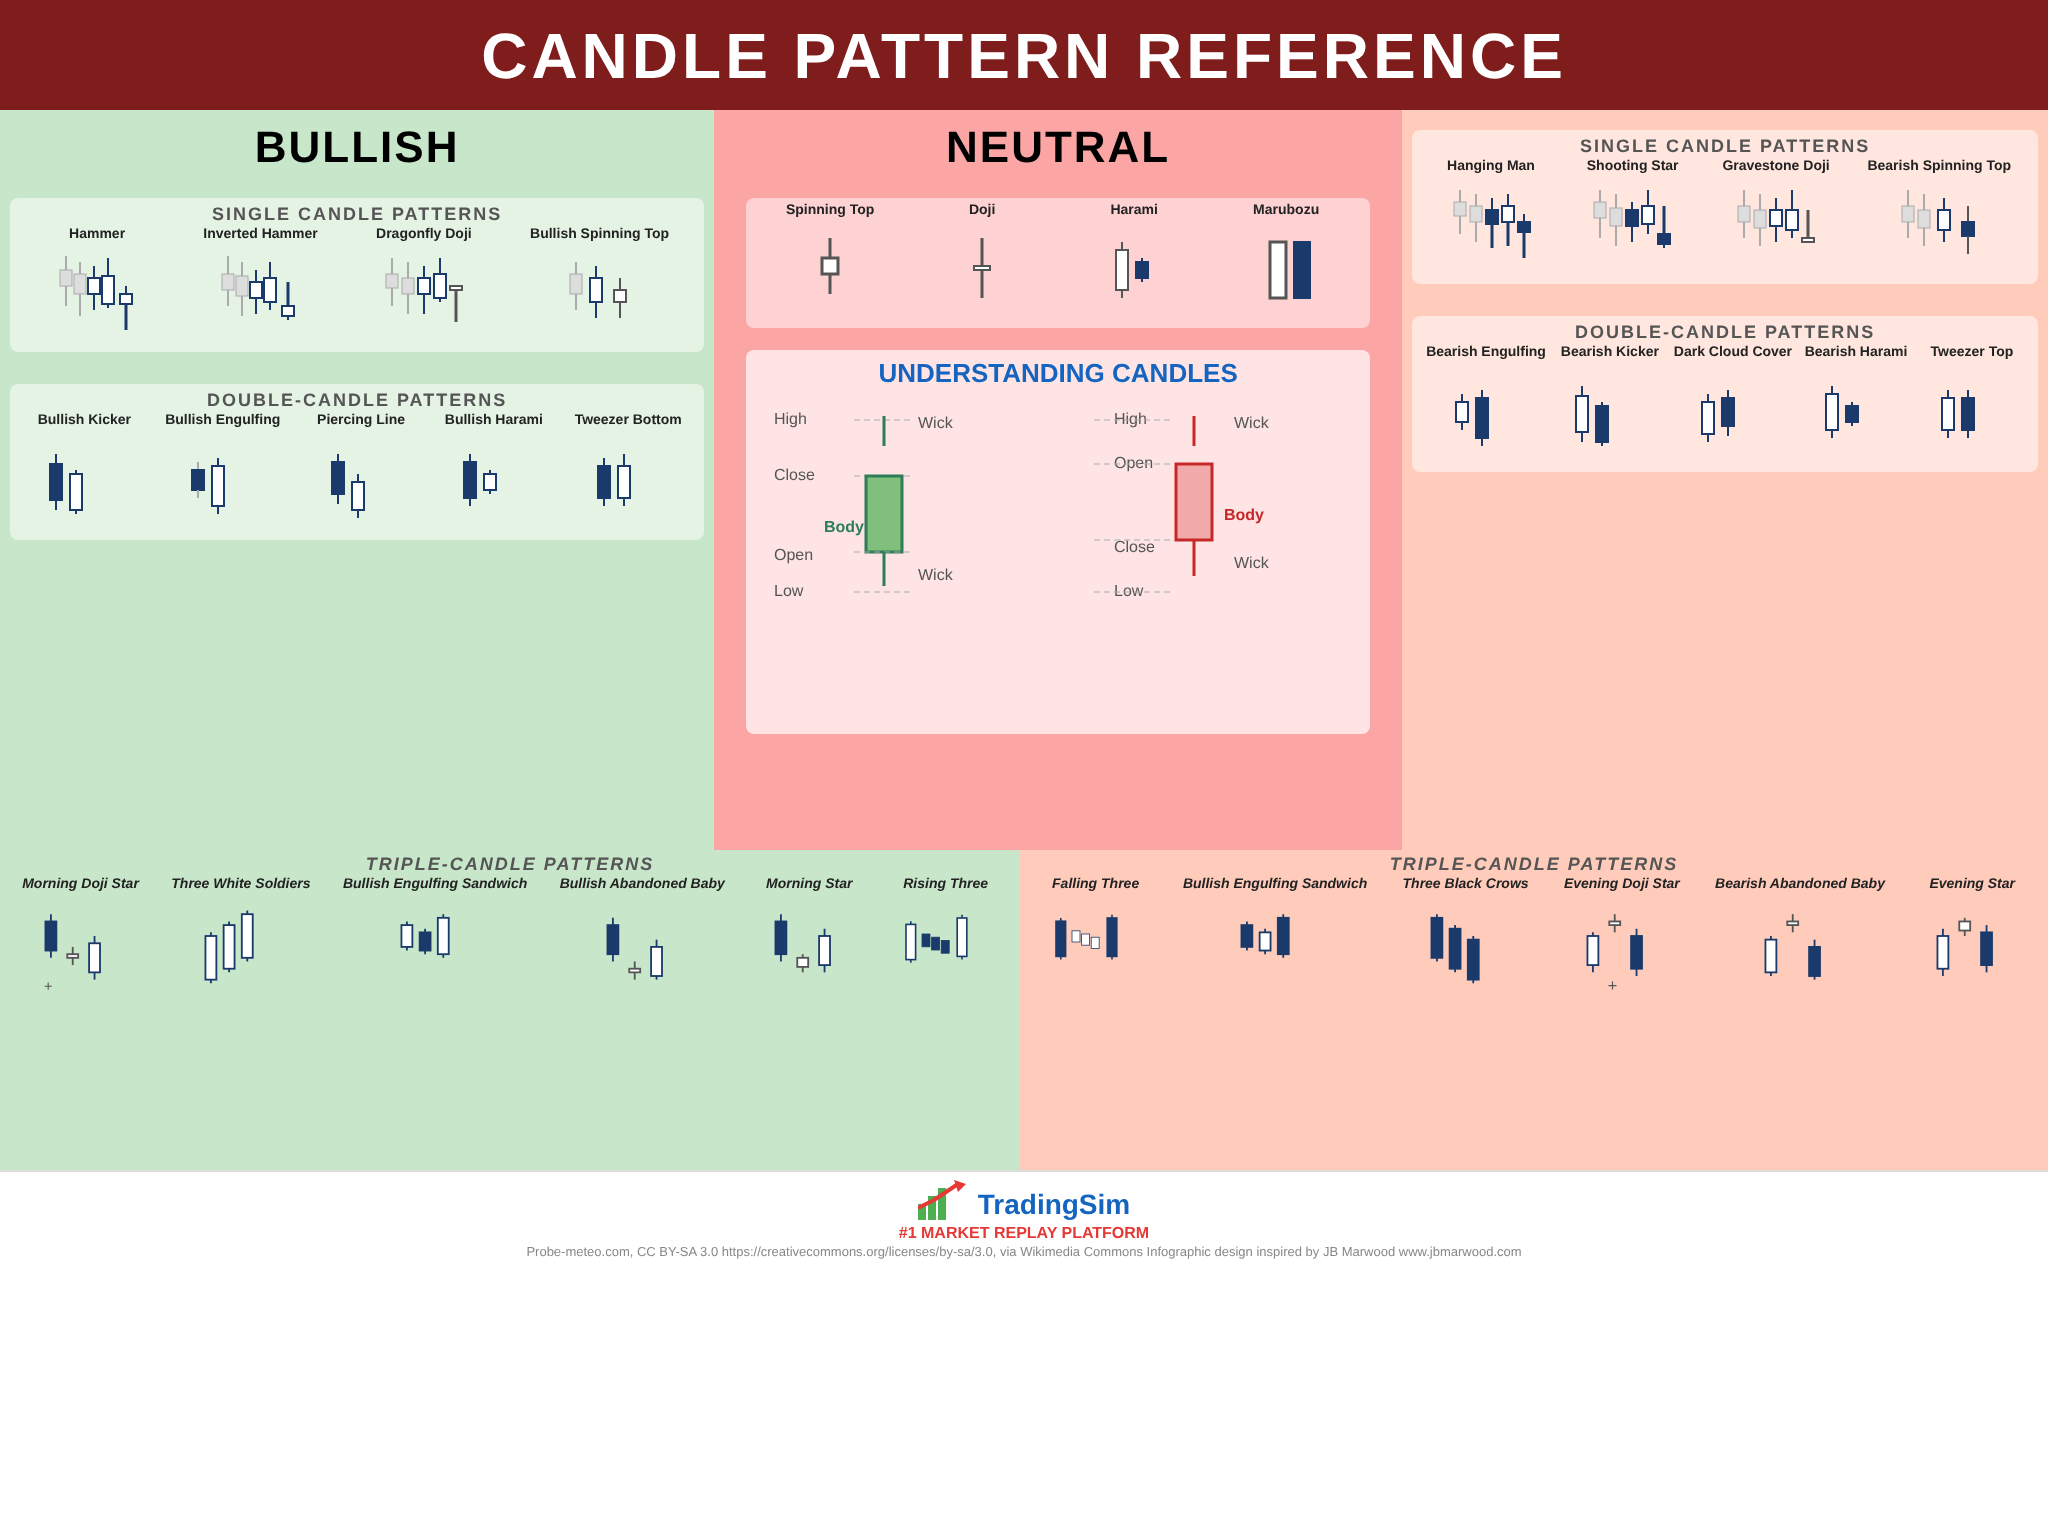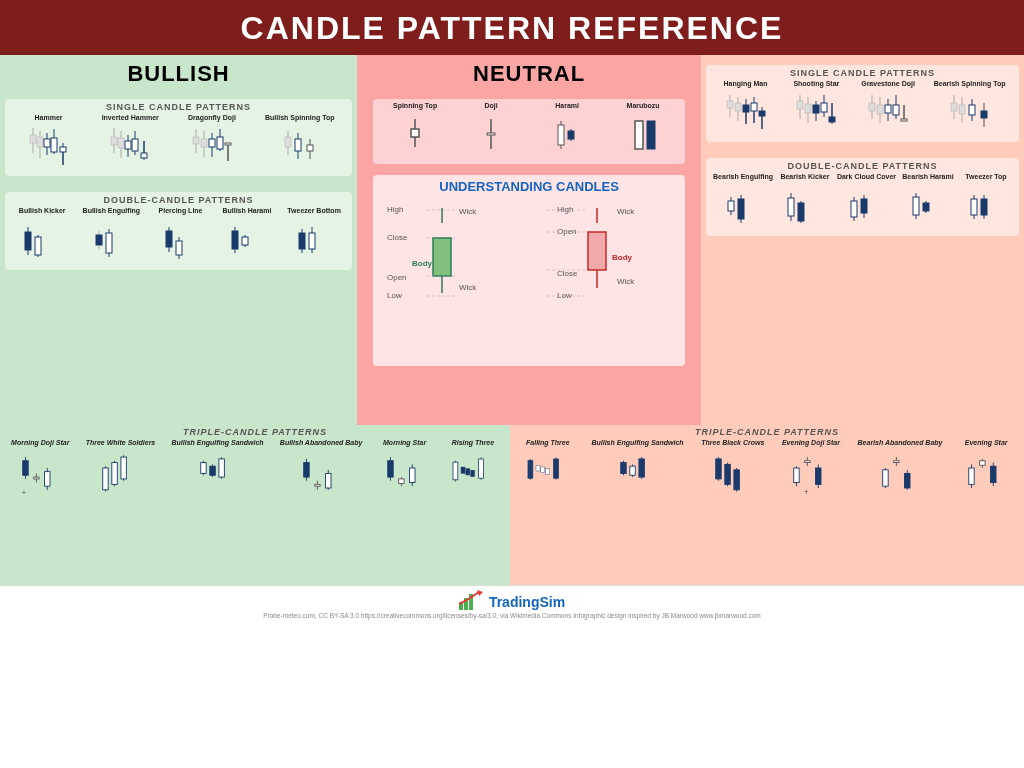--- a/index.html
+++ b/index.html
@@ -781,16 +781,17 @@
     <div style="display:flex; align-items:flex-end; justify-content:center; gap:6px; margin-bottom:2px;">
       <svg width="24" height="20" viewBox="0 0 24 20">
         <rect x="0" y="12" width="4" height="8" fill="#4caf50"></rect>
         <rect x="5" y="8" width="4" height="12" fill="#4caf50"></rect>
         <rect x="10" y="4" width="4" height="16" fill="#4caf50"></rect>
         <polyline points="0,14 8,10 14,6 20,2" stroke="#e53935" stroke-width="2" fill="none"></polyline>
         <polygon points="18,0 24,2 20,6" fill="#e53935"></polygon>
       </svg>
       <span class="footer-logo">TradingSim</span>
     </div>
+    <div class="footer-sub">#1 MARKET REPLAY PLATFORM</div>
     <div style="margin-top:2px; font-size:6.5px; color:#888;">Probe-meteo.com, CC BY-SA 3.0 https://creativecommons.org/licenses/by-sa/3.0, via Wikimedia Commons    Infographic design inspired by JB Marwood www.jbmarwood.com</div>
   </div>
 
 </div>
 
 </body></html>

